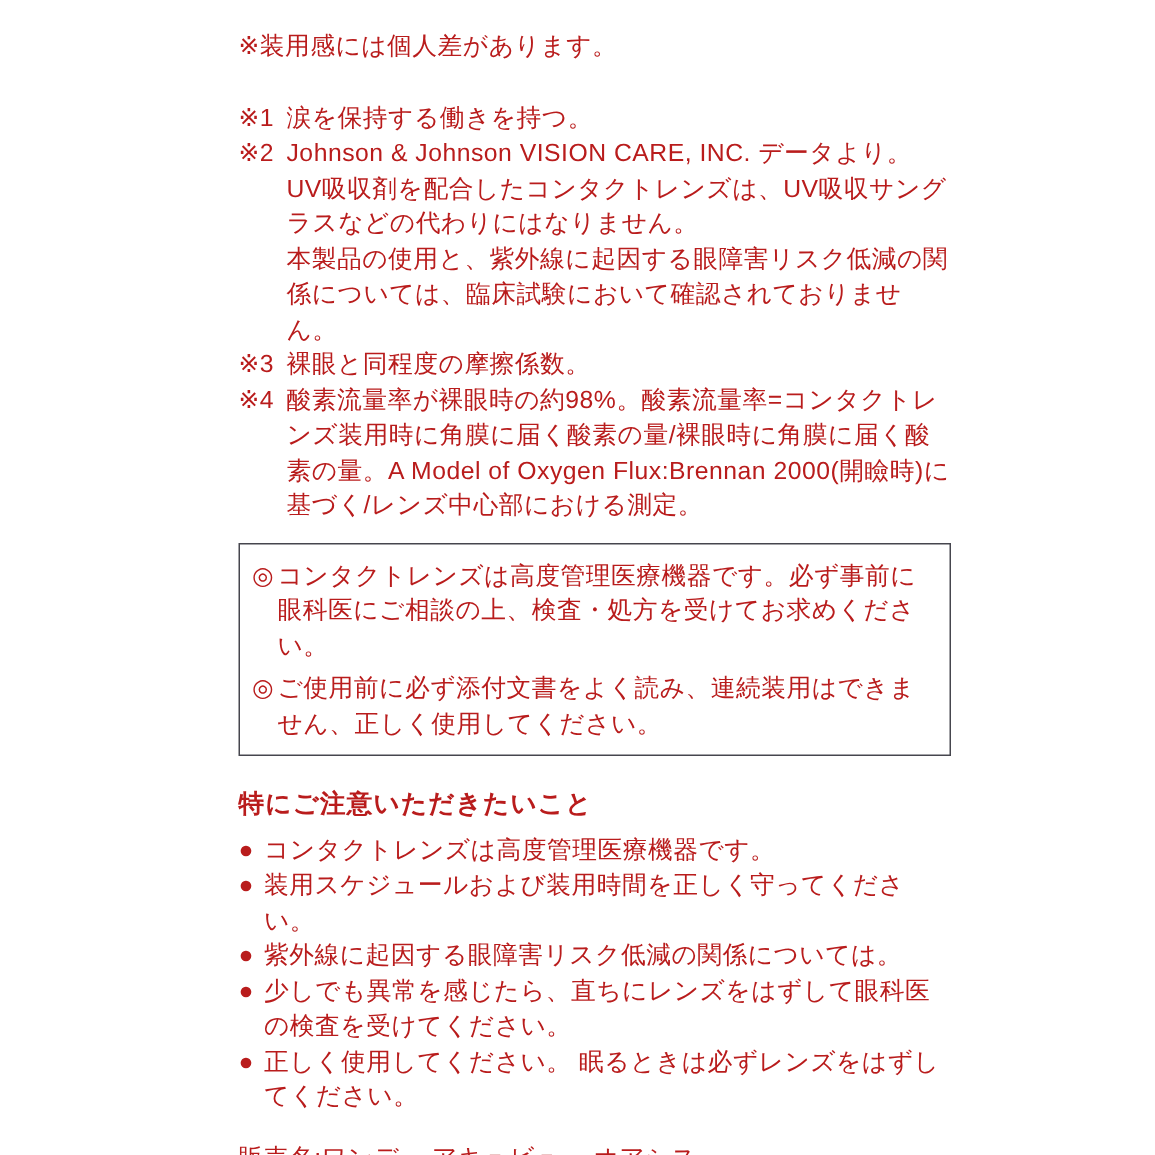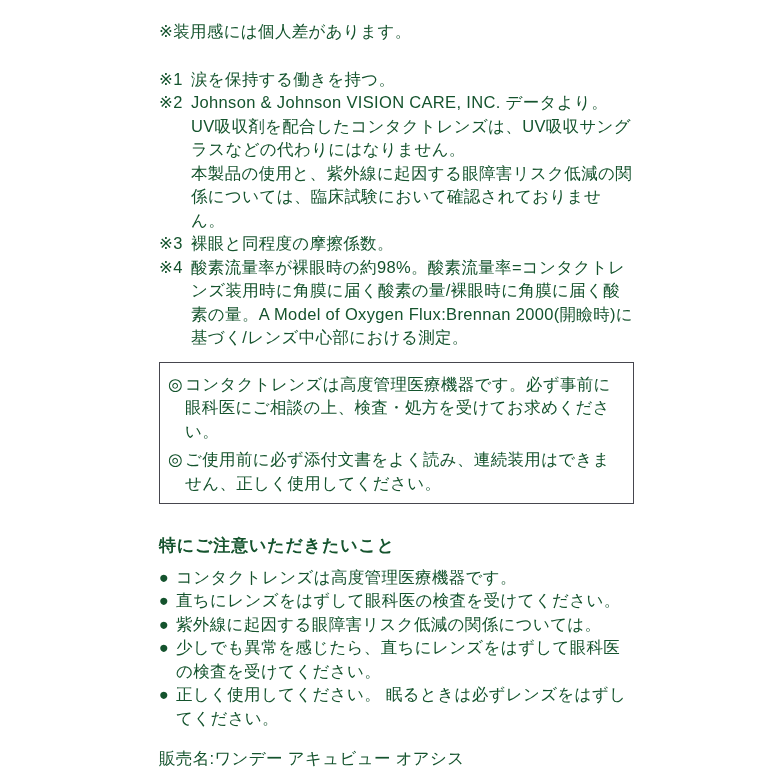--- a/index.html
+++ b/index.html
@@ -7,21 +7,21 @@
     padding: 0;
     background: #ffffff;
   }
   .page {
     position: relative;
     width: 770px;
     height: 770px;
     background: #ffffff;
     overflow: hidden;
     font-family: "Liberation Sans", "DejaVu Sans", sans-serif;
-    color: #14532d;
+    color: #b91c1c;
     font-size: 16.5px;
     line-height: 23.5px;
     letter-spacing: 0.02em;
   }
   .content {
     position: absolute;
     left: 159px;
     top: 20px;
     width: 475px;
   }
@@ -42,21 +42,21 @@
     white-space: pre-line;
   }
   .footnotes { margin-top: 24px; }
   .notice-box {
     margin-top: 12px;
     border: 1.5px solid #46464e;
     padding: 10px 8px 8px 8px;
   }
   .notice-box .row + .row { margin-top: 5px; }
   .caution-heading {
-    margin-top: 30px;
+    margin-top: 20px;
     font-size: 17px;
     font-weight: 700;
     letter-spacing: 0.05em;
   }
   .cautions { margin-top: 8px; }
   .footer { margin-top: 17px; }
 </style>
 </head>
 <body>
 
@@ -99,21 +99,21 @@
 
     <h2 class="caution-heading">特にご注意いただきたいこと</h2>
 
     <div class="cautions">
       <div class="row">
         <span class="marker bullet-marker">●</span>
         <span class="text">コンタクトレンズは高度管理医療機器です。</span>
       </div>
       <div class="row">
         <span class="marker bullet-marker">●</span>
-        <span class="text">直ちにレンズをはずして眼科医の検査を受けてください。</span>
+        <span class="text">装用スケジュールおよび装用時間を正しく守ってください。</span>
       </div>
       <div class="row">
         <span class="marker bullet-marker">●</span>
         <span class="text">紫外線に起因する眼障害リスク低減の関係については。</span>
       </div>
       <div class="row">
         <span class="marker bullet-marker">●</span>
         <span class="text">少しでも異常を感じたら、直ちにレンズをはずして眼科医の検査を受けてください。</span>
       </div>
       <div class="row">

